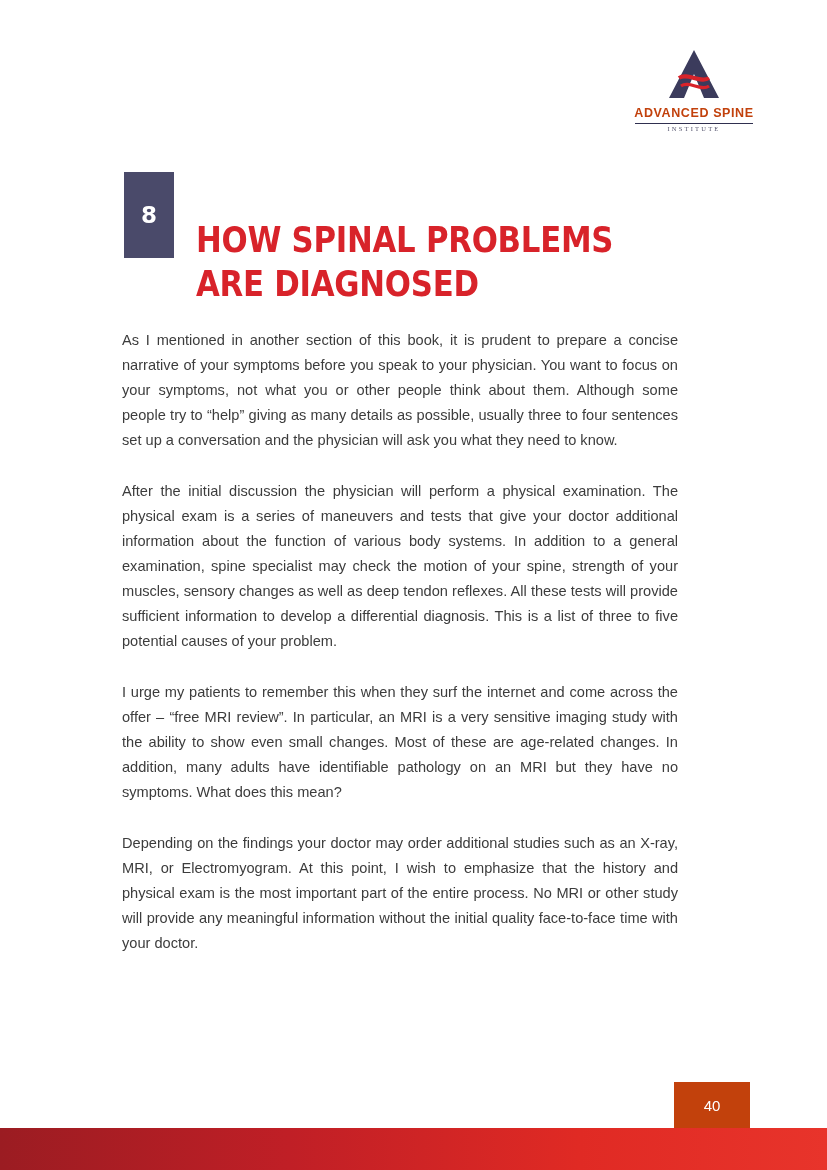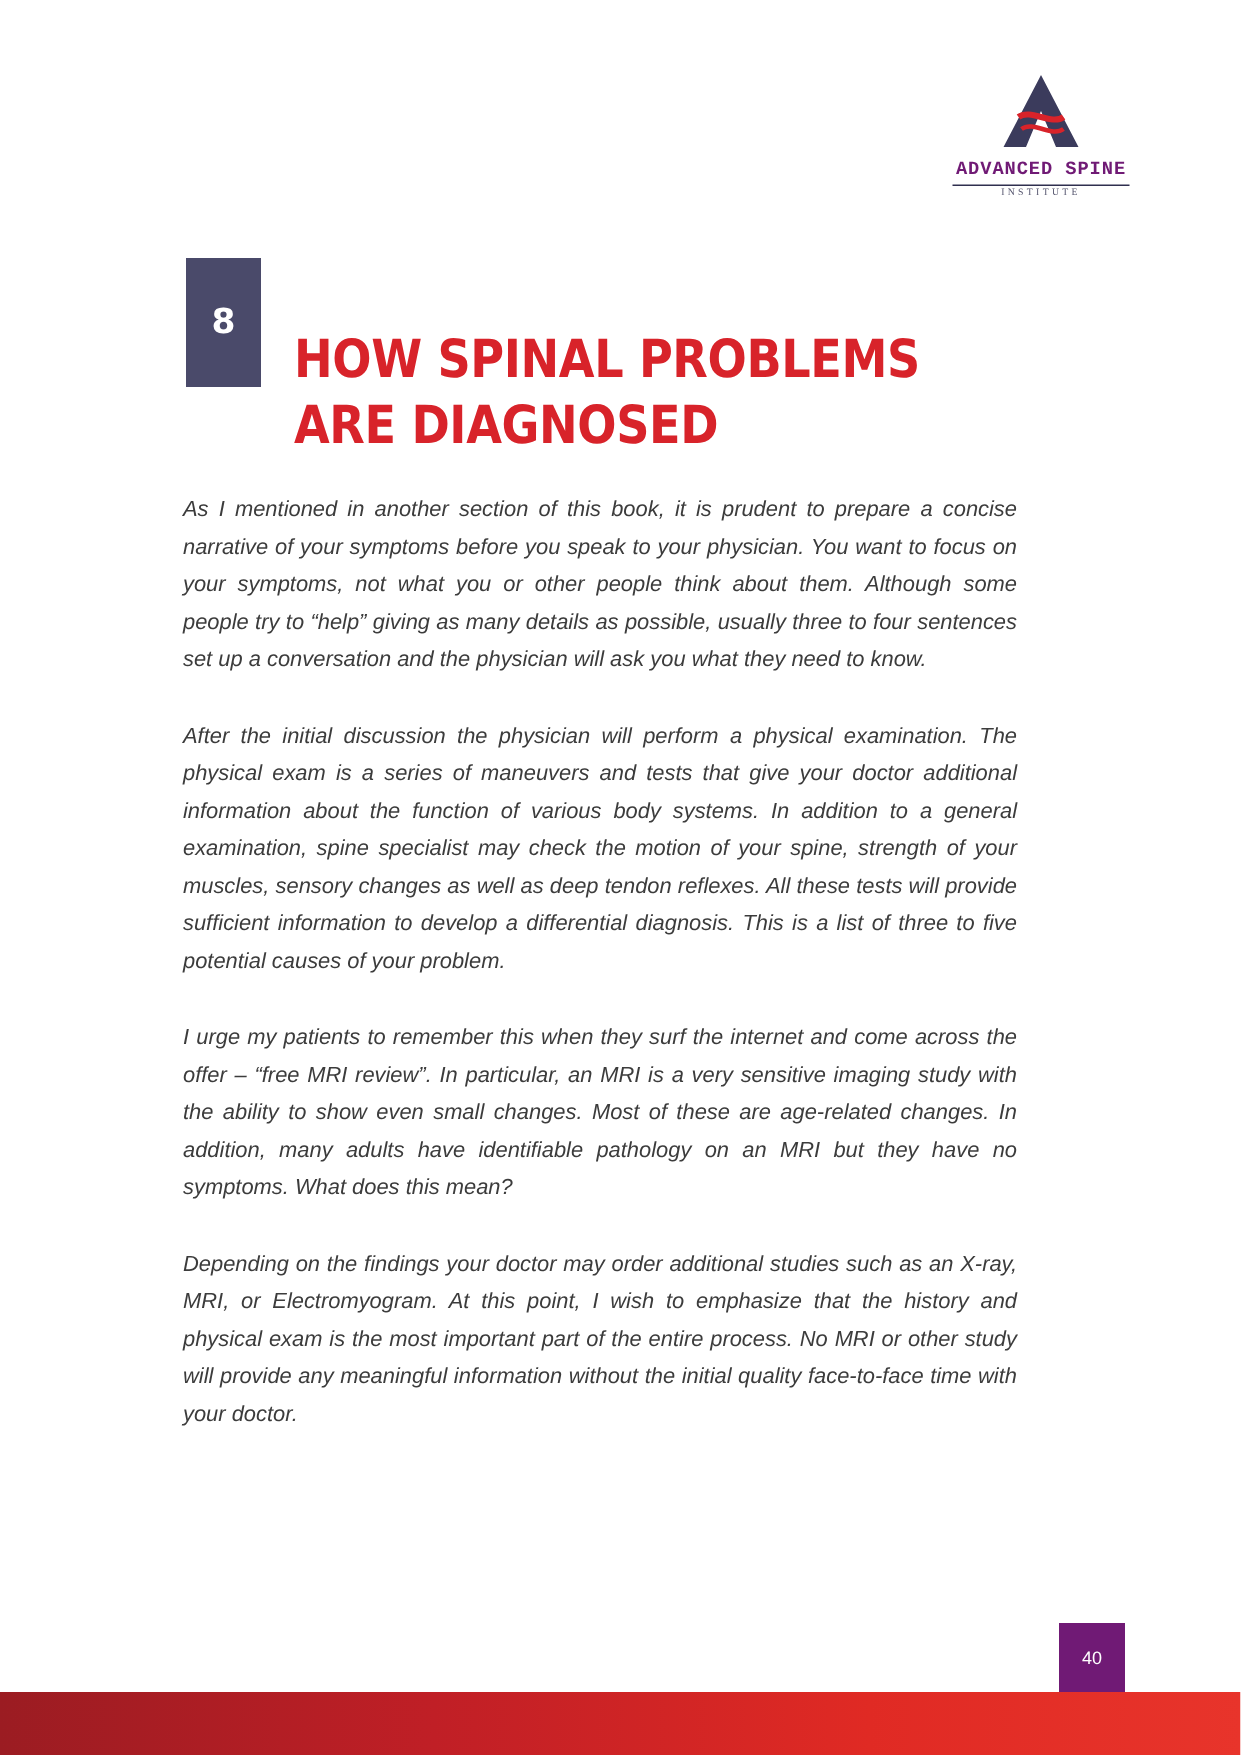--- a/index.html
+++ b/index.html
@@ -26,22 +26,22 @@
   }
   .logo-mark {
     width: 100%;
     height: 54px;
     display: block;
   }
   .logo-name {
     margin-top: 4px;
     font-size: 12.5px;
     letter-spacing: 0.6px;
-    color: #701a75;
-    font-family: Liberation Mono, monospace;
+    color: #c2410c;
+    font-family: Liberation Sans, sans-serif;
     font-weight: bold;
   }
   .logo-sub {
     font-size: 6.5px;
     letter-spacing: 2.2px;
     color: #55556e;
     font-family: "Liberation Serif", serif;
     margin-top: 1px;
   }
   .logo-rule {
@@ -82,44 +82,43 @@
     transform: scaleX(0.88);
     transform-origin: left top;
   }
 
   
   .content {
     position: absolute;
     left: 122px;
     top: 328px;
     width: 556px;
-    font-style: italic;
   }
   .content p {
     margin: 0 0 26px 0;
     font-size: 14.6px;
     line-height: 25px;
     text-align: justify;
     color: #3c3c3c;
   }
   .content p:last-child { margin-bottom: 0; }
 
   
   .page-number {
     position: absolute;
     right: 77px;
     bottom: 42px;
-    width: 44px;
+    width: 76px;
     height: 46px;
-    background: #701a75;
+    background: #c2410c;
     color: #ffffff;
     display: flex;
     align-items: center;
     justify-content: center;
-    font-size: 12px;
+    font-size: 15px;
     font-family: "Liberation Sans", sans-serif;
   }
 
   
   .bottom-bar {
     position: absolute;
     left: 0;
     right: 0;
     bottom: 0;
     height: 42px;

